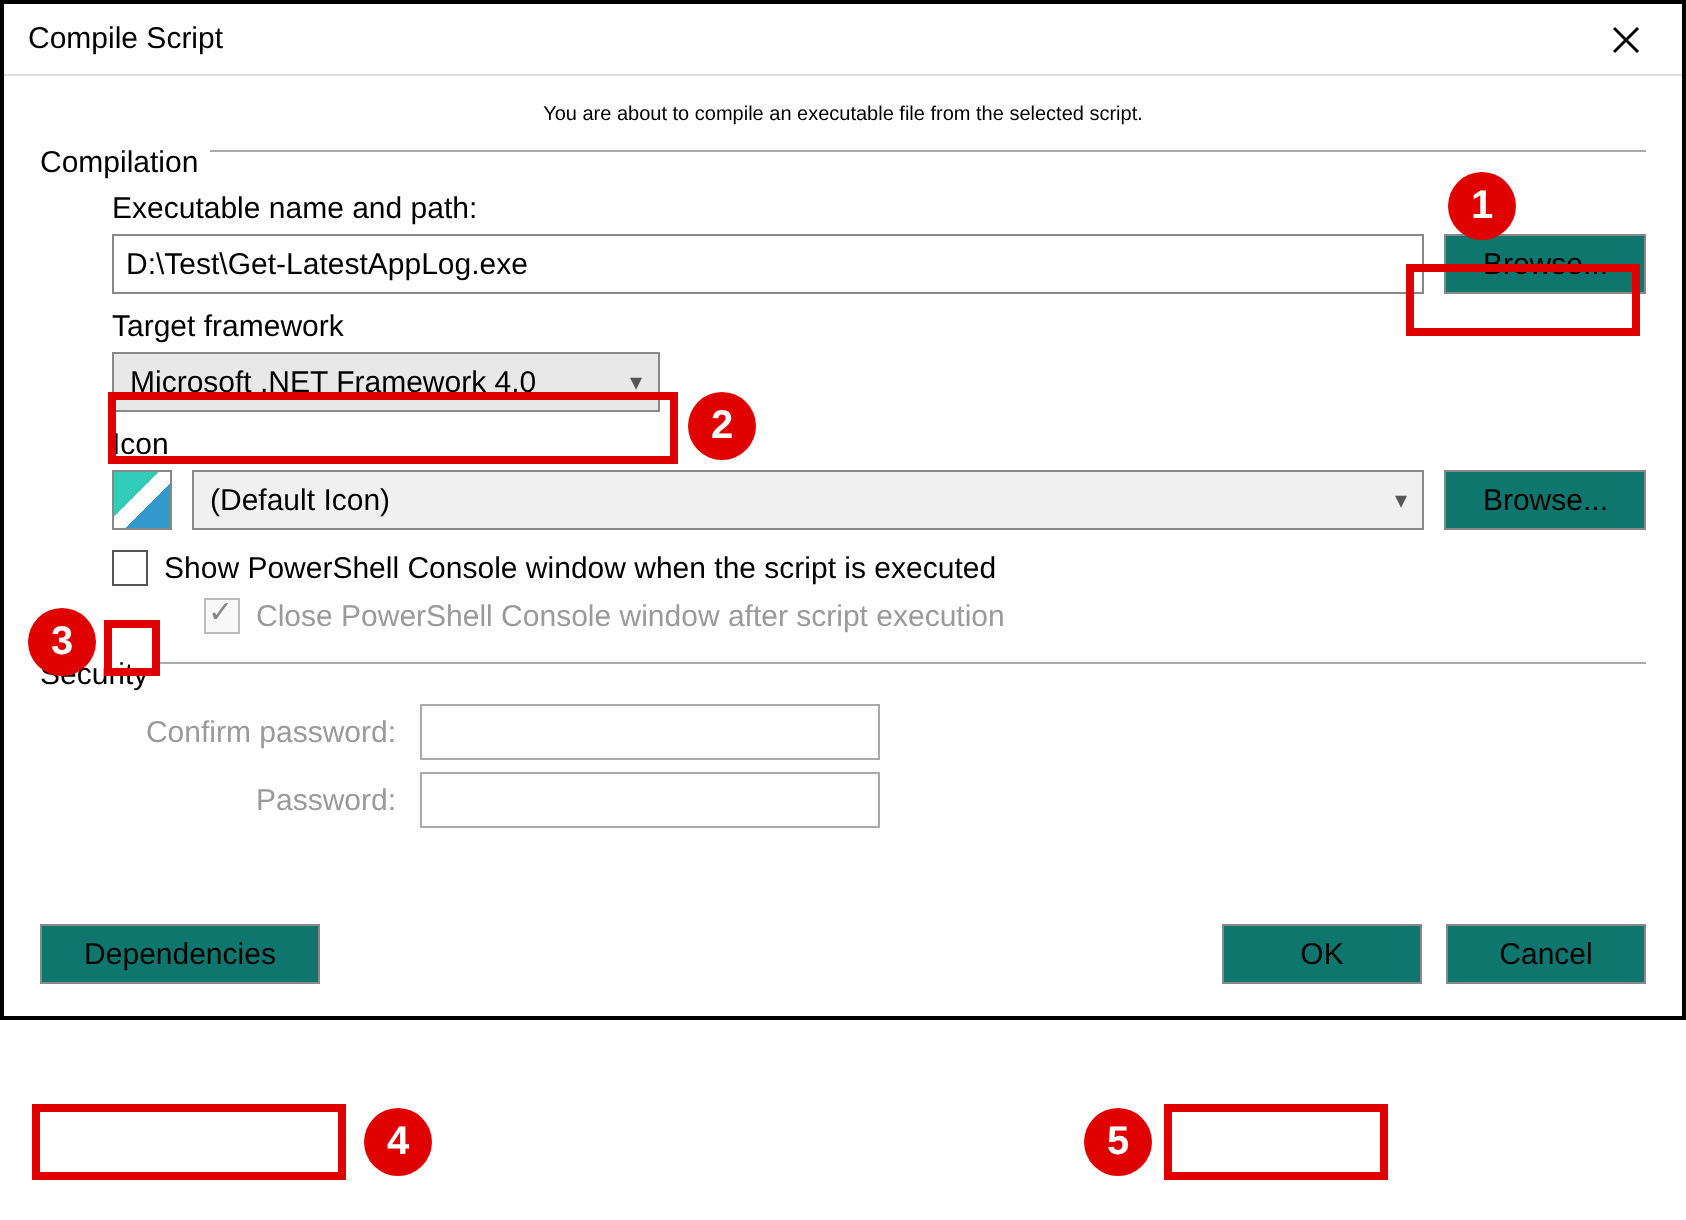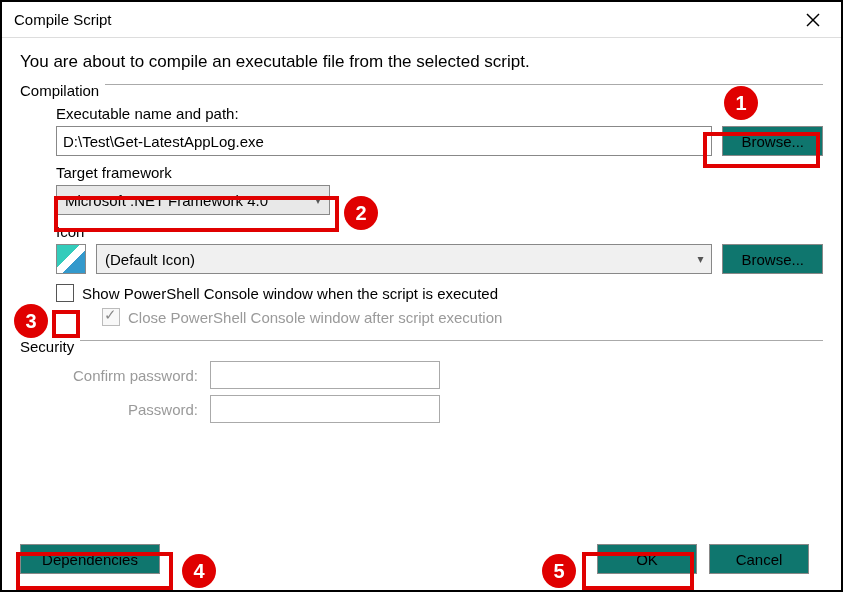--- a/index.html
+++ b/index.html
@@ -8,21 +8,21 @@
       font-size: 15px;
       background: #fff;
       width: 843px;
       height: 610px;
       overflow: hidden;
       color: #000;
     }
     .dialog {
       border: 2px solid #000;
       width: 843px;
-      height: 592px;
+      height: 510px;
       background: #fff;
       position: relative;
     }
     .titlebar {
       height: 36px;
       border-bottom: 1px solid #ddd;
       display: flex;
       align-items: center;
       padding: 0 12px;
       position: relative;
@@ -41,21 +41,22 @@
       justify-content: center;
       font-size: 18px;
       cursor: pointer;
     }
     .content {
       padding: 14px 18px 14px 18px;
       position: relative;
     }
     .intro-text {
       margin-bottom: 10px;
-      font-size: 17px;
+      font-size: 10px;
+      text-align: center;
     }
     .fieldset-line {
       display: flex;
       align-items: flex-start;
       margin-bottom: 6px;
     }
     .fieldset-line .label-text {
       white-space: nowrap;
     }
     .fieldset-line .hline {
@@ -164,21 +165,21 @@
     .pw-input {
       width: 230px;
       height: 28px;
       border: 1px solid #aaa;
       background: #fff;
     }
     .bottom-row {
       position: absolute;
       bottom: 16px;
       left: 18px;
-      right: 32px;
+      right: 18px;
       display: flex;
       align-items: center;
       gap: 12px;
     }
     .redbox {
       position: absolute;
       border: 4px solid #e00000;
       pointer-events: none;
     }
     .circle-num {

